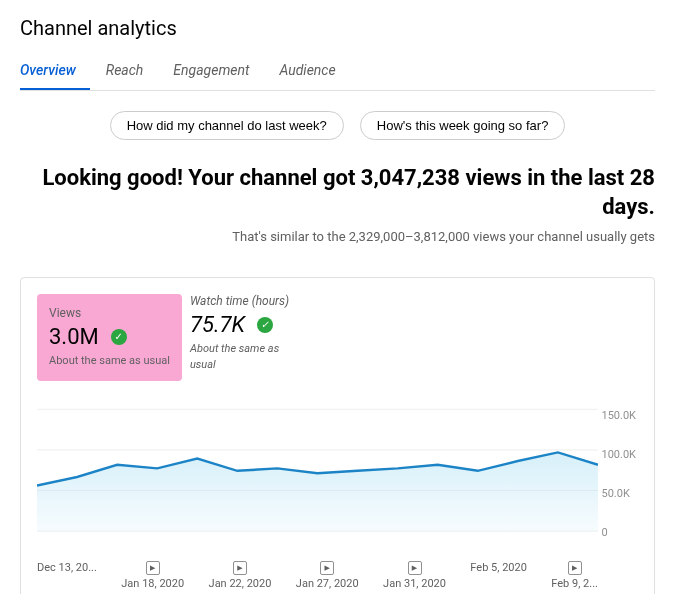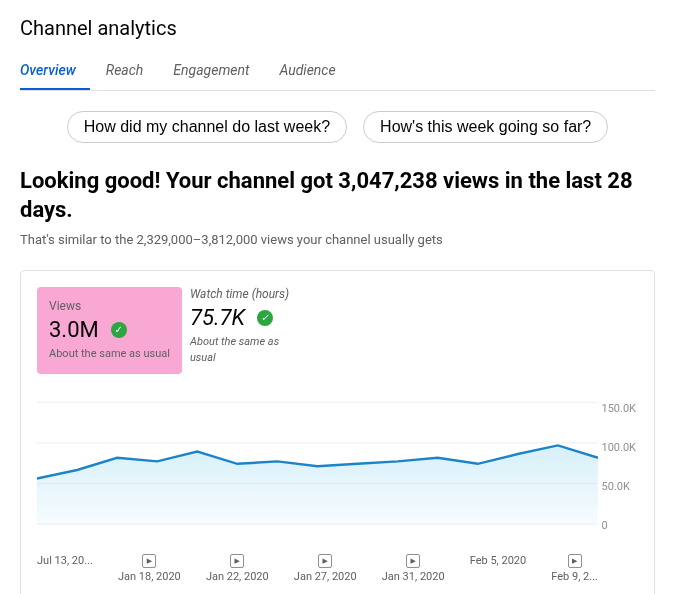--- a/index.html
+++ b/index.html
@@ -43,28 +43,28 @@
     .quick-questions {
       display: flex;
       justify-content: center;
       gap: 16px;
       margin-bottom: 24px;
     }
     .quick-btn {
       border: 1px solid #ccc;
       border-radius: 18px;
       padding: 6px 16px;
-      font-size: 16px;
+      font-size: 13px;
       cursor: pointer;
       background: #fff;
       color: #030303;
     }
     .hero-section {
-      text-align: left;
-      margin-bottom: 23px;
+      text-align: right;
+      margin-bottom: 33px;
     }
     .hero-title {
       font-size: 22px;
       font-weight: 700;
       line-height: 1.3;
       margin-bottom: 8px;
     }
     .hero-subtitle {
       font-size: 13px;
       color: #606060;
@@ -252,21 +252,21 @@
       <div class="chart-labels-y">
         <span>150.0K</span>
         <span>100.0K</span>
         <span>50.0K</span>
         <span>0</span>
       </div>
     </div>
 
     <div class="timeline-row">
       <div class="timeline-item">
-        <span>Jul 13, 20...</span>
+        <span>Dec 13, 20...</span>
       </div>
       <div class="timeline-item">
         <div class="timeline-play">▶</div>
         <span>Jan 18, 2020</span>
       </div>
       <div class="timeline-item">
         <div class="timeline-play">▶</div>
         <span>Jan 22, 2020</span>
       </div>
       <div class="timeline-item">

